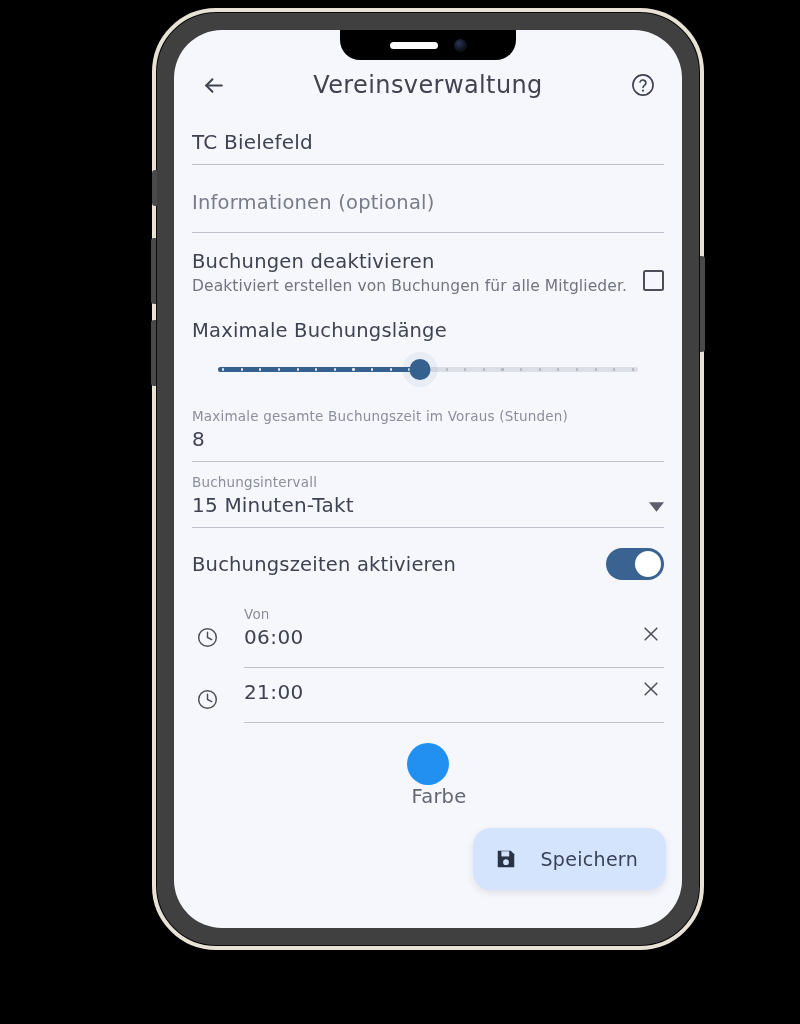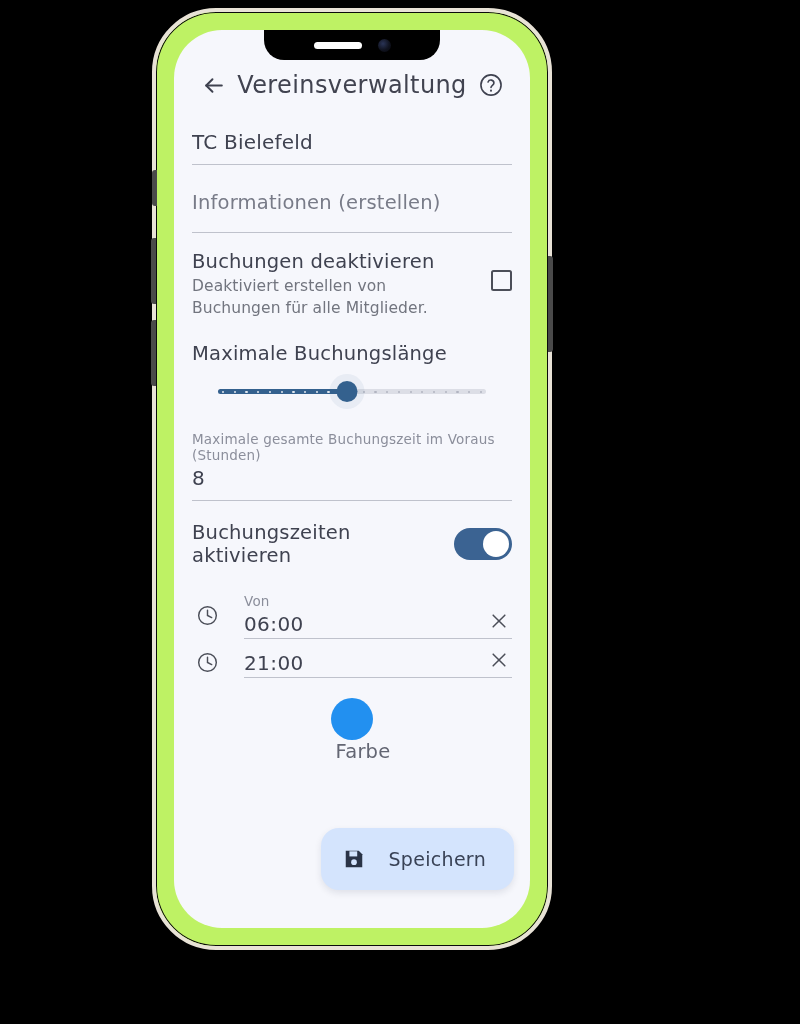--- a/index.html
+++ b/index.html
@@ -10,23 +10,23 @@
     background: #000000;
     font-family: "DejaVu Sans", "Liberation Sans", sans-serif;
     overflow: hidden;
   }
 
   
   #phone-frame {
     position: absolute;
     left: 152px;
     top: 8px;
-    width: 400px;
+    width: 552px;
     height: 942px;
-    background: #bef264;
+    background: #404040;
     border-radius: 64px;
     border: 4px solid #e8e2d6;
     box-shadow: 0 0 0 1px #0b0b0b inset;
   }
 
   
   .side-btn {
     position: absolute;
     background: #4a4a4a;
     border-radius: 3px;
@@ -263,21 +263,21 @@
   .time-icon {
     width: 30px; height: 30px;
     display: flex; align-items: center; justify-content: center;
     margin-right: 22px;
     flex-shrink: 0;
     cursor: pointer;
   }
   .time-field {
     flex: 1;
     border-bottom: 1.4px solid #bfc2cc;
-    padding-bottom: 2px;
+    padding-bottom: 18px;
     display: flex;
     align-items: flex-end;
   }
   .time-texts { flex: 1; }
   .time-label {
     font-size: 13.5px;
     color: #8b8e9b;
     letter-spacing: 0.2px;
     margin-bottom: 3px;
   }
@@ -372,21 +372,21 @@
         </div>
       </div>
 
       <div id="form-scroll">
 
         <div class="field">
           <div class="field-value">TC Bielefeld</div>
         </div>
 
         <div class="field">
-          <div class="field-placeholder">Informationen (erstellen)</div>
+          <div class="field-placeholder">Informationen (optional)</div>
         </div>
 
         <div id="deactivate-row">
           <div id="deactivate-texts">
             <div id="deactivate-title">Buchungen deaktivieren</div>
             <div id="deactivate-desc">Deaktiviert erstellen von Buchungen für alle Mitglieder.</div>
           </div>
           <div id="deactivate-checkbox"></div>
         </div>
 
@@ -421,20 +421,31 @@
             </div>
           <div id="slider-thumb" style="left: 48%;"></div>
         </div>
 
         <div class="field">
           <div class="field-label">Maximale gesamte Buchungszeit im Voraus (Stunden)</div>
           <div class="field-value">8</div>
         </div>
 
 
+        <div class="field" id="interval-field">
+          <div class="field-label">Buchungsintervall</div>
+          <div id="interval-row">
+            <div class="field-value" id="interval-value">15 Minuten-Takt</div>
+            <div id="interval-caret">
+              <svg width="15" height="10" viewBox="0 0 14 9">
+                <polygon points="0,0 14,0 7,9" fill="#5c5f6b"></polygon>
+              </svg>
+            </div>
+          </div>
+        </div>
 
         <div id="toggle-row">
           <div id="toggle-label">Buchungszeiten aktivieren</div>
           <div id="toggle-switch">
             <div id="toggle-knob"></div>
           </div>
         </div>
 
         <div class="time-row">
           <div class="time-icon">

